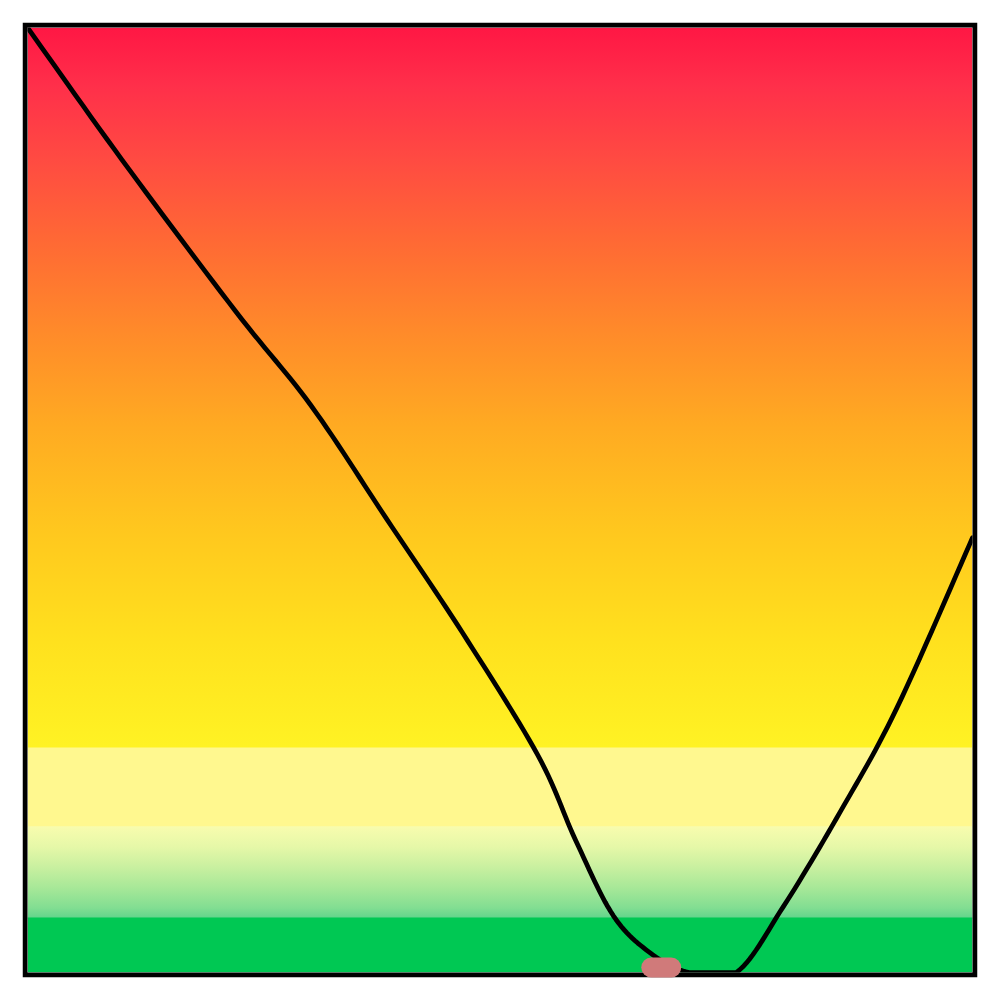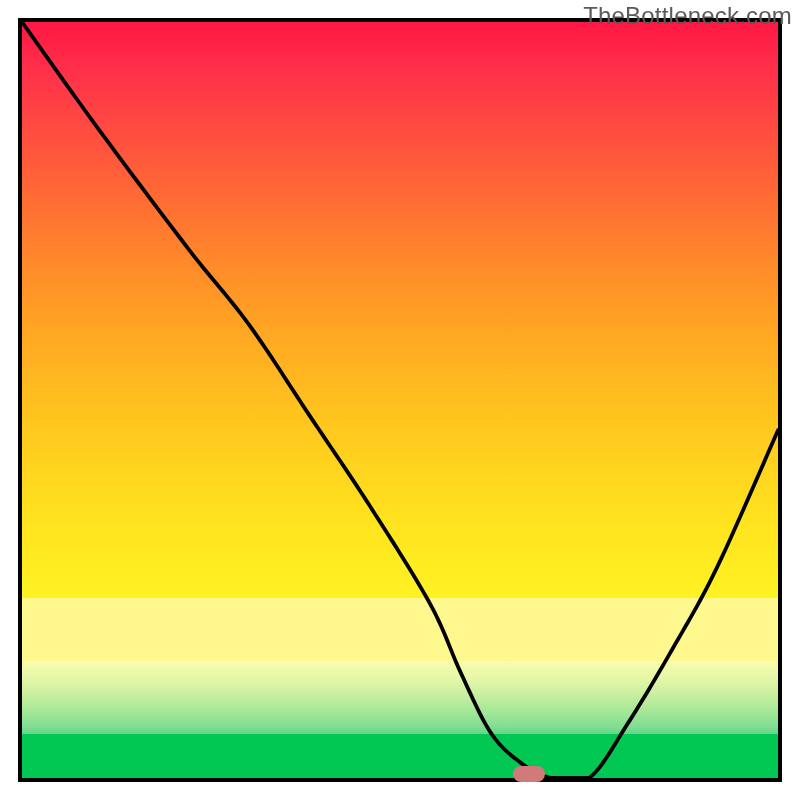--- a/index.html
+++ b/index.html
@@ -98,21 +98,20 @@
     background: #d07a7a;
     border-radius: 8px;
     z-index: 25;
   }
 </style>
 </head>
 <body>
 
 <div class="chart-wrap">
 
-  <div class="watermark">TheBottleneck.com</div>
 
   <div class="plot-bg">
     <div class="gradient-top"></div>
     <div class="band-midyellow"></div>
     <div class="band-softgreen"></div>
     <div class="band-green"></div>
   </div>
 
   <svg class="frame" width="764" height="764">
     <rect x="2" y="2" width="760" height="760" fill="none" stroke="#000000" stroke-width="4"></rect>

